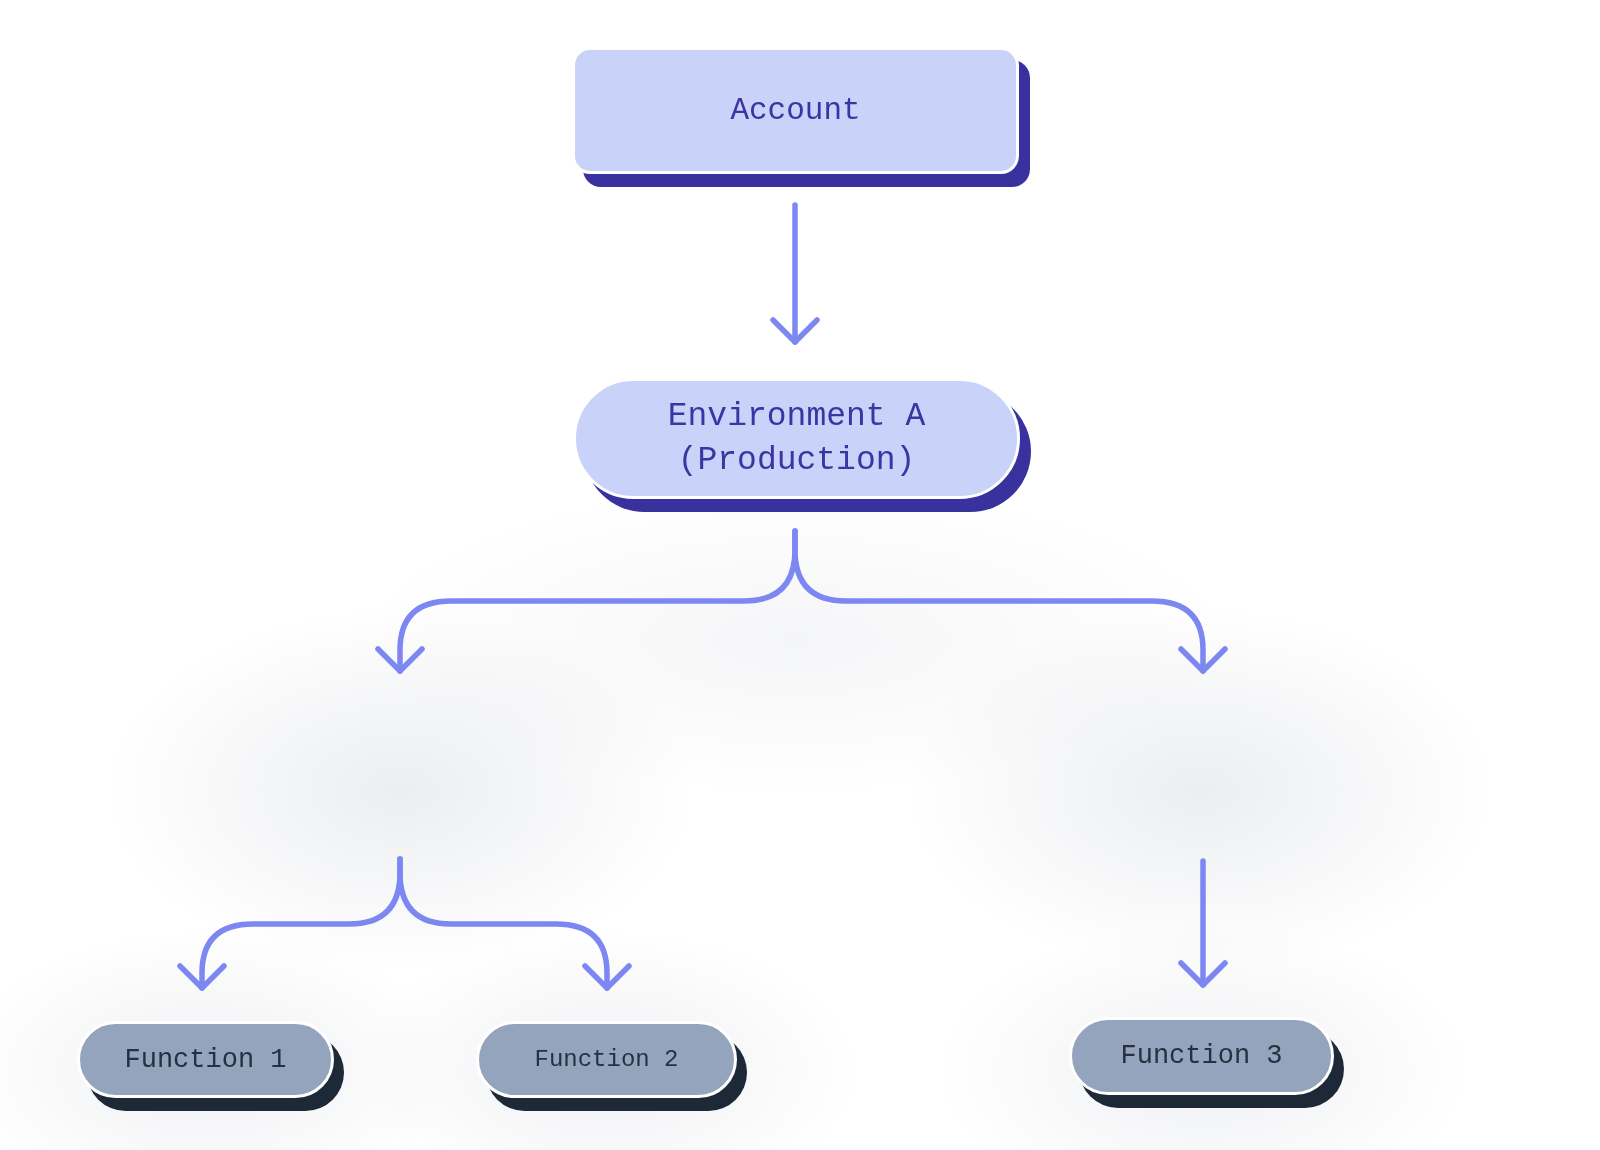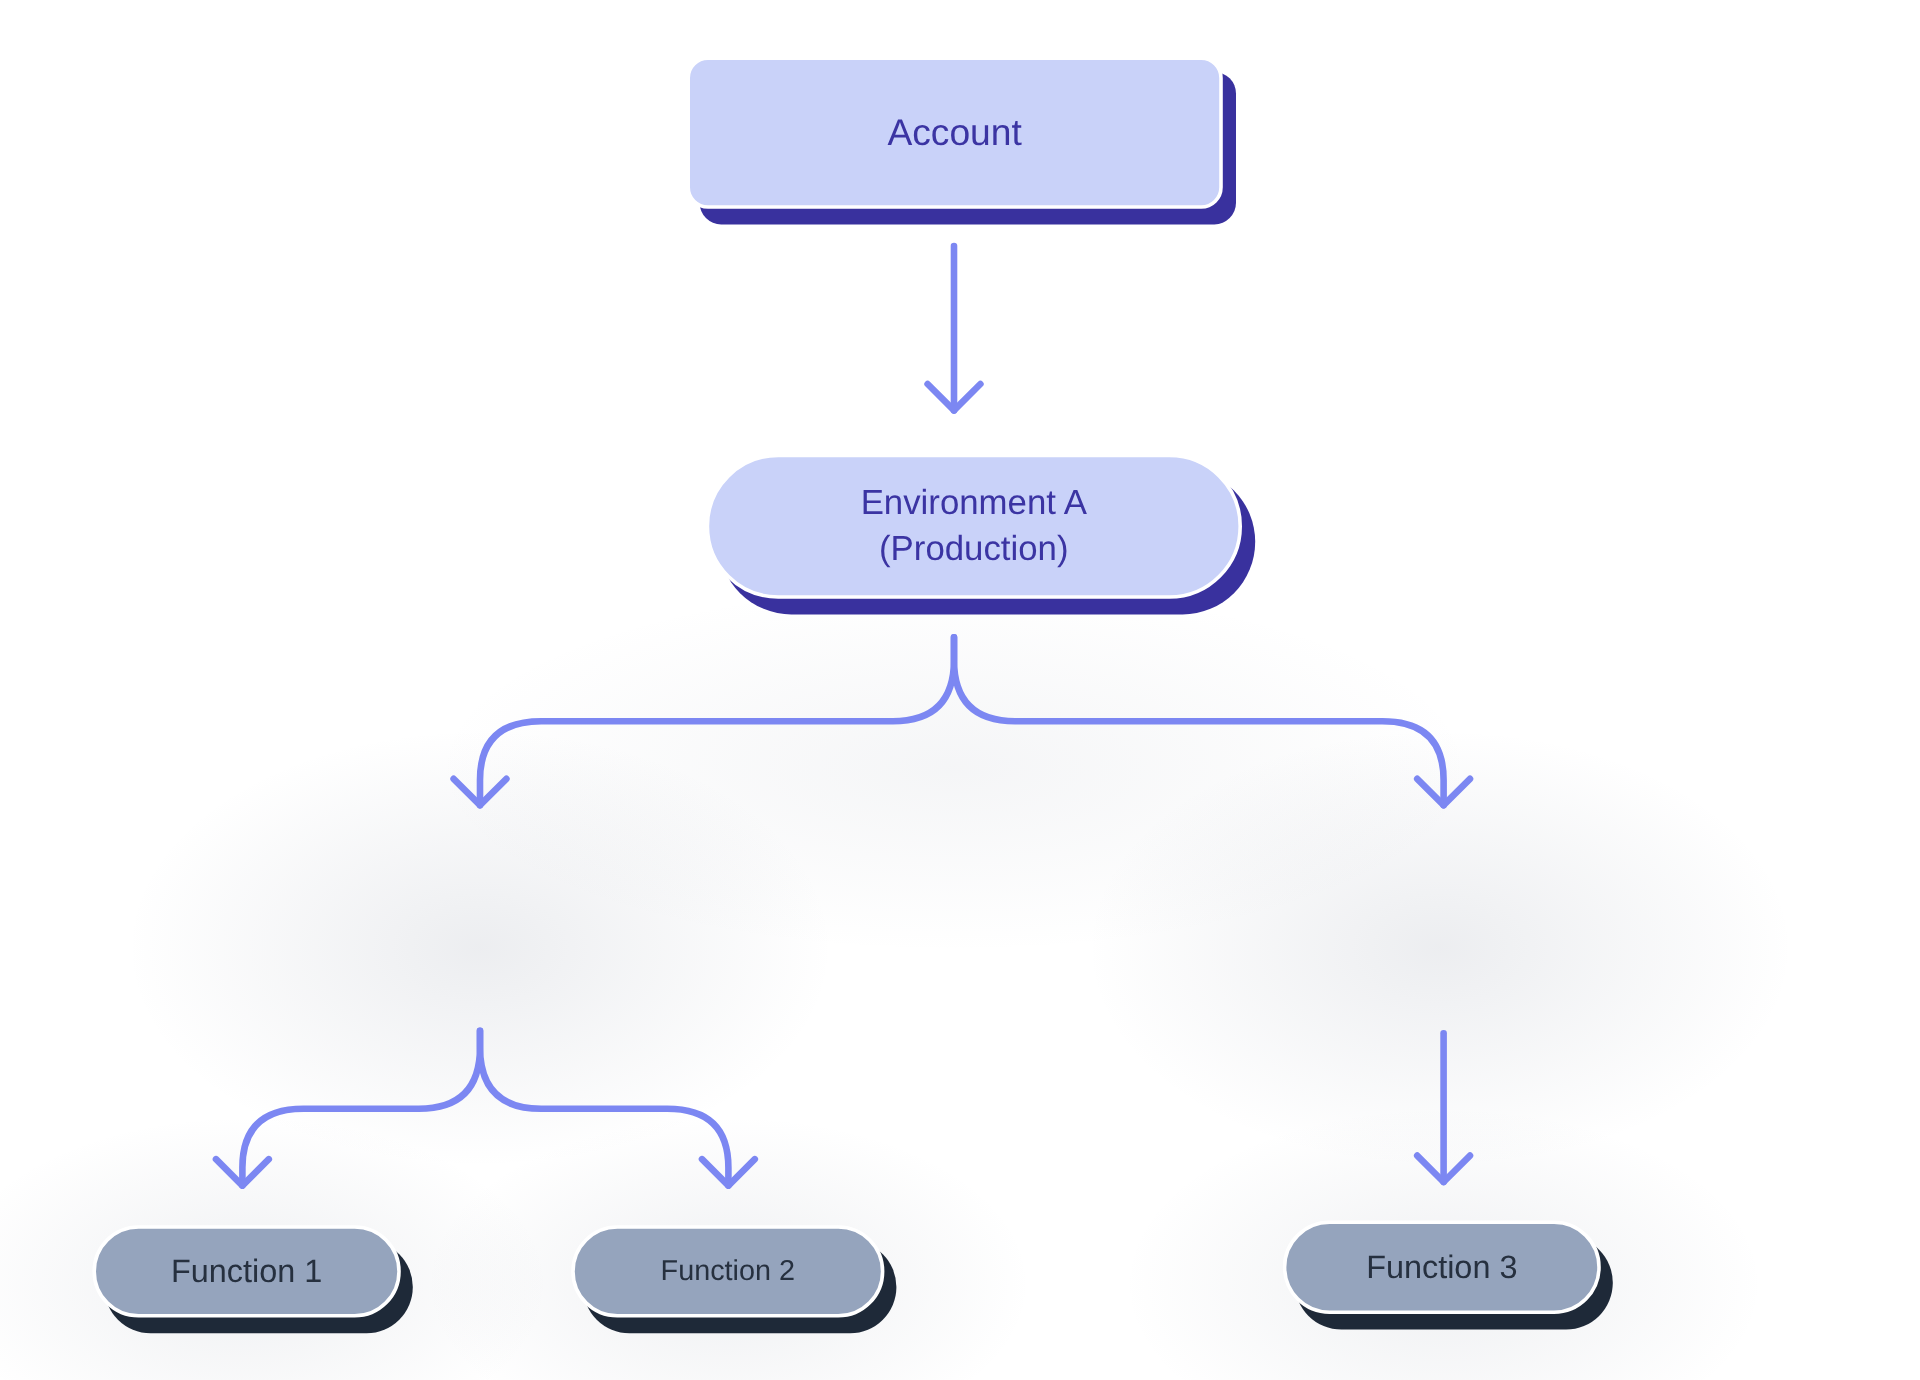--- a/index.html
+++ b/index.html
@@ -42,38 +42,39 @@
     stroke-linejoin:round;
   }
   .node{
     position:absolute;
     display:flex;
     flex-direction:column;
     align-items:center;
     justify-content:center;
     text-align:left;
     border:3px solid var(--node-border);
+    font-family:Liberation Mono, monospace;
   }
   .node-primary{
     background:var(--primary-fill);
     color:var(--primary-text);
     box-shadow:11px 13px 0 0 var(--primary-shadow);
   }
   .node-secondary{
     background:var(--secondary-fill);
     color:var(--secondary-text);
   }
   .shadow-light{ box-shadow:10px 12px 0 0 var(--secondary-shadow-light); }
   .shadow-dark{  box-shadow:10px 13px 0 0 var(--secondary-shadow-dark); }
 
   .rect{border-radius:18px;}
   .pill{border-radius:999px;}
 
   #node-account   {left:572px; top:47px;  width:447px; height:127px; font-size:31px;}
-  #node-environment{left:588px;top:378px; width:447px; height:121px; font-size:29px; line-height:1.32;}
+  #node-environment{left:573px;top:378px; width:447px; height:121px; font-size:33px; line-height:1.32;}
   #node-app-a     {left:268px; top:703px; width:263px; height:124px; font-size:30px;}
   #node-app-b     {left:1066px;top:703px; width:268px; height:127px; font-size:30px;}
   #node-function-1{left:77px;  top:1021px;width:257px; height:77px;  font-size:27px;}
   #node-function-2{left:476px; top:1021px;width:261px; height:77px;  font-size:24px;}
   #node-function-3{left:1069px;top:1017px;width:265px; height:78px;  font-size:27px;}
 </style>
 </head>
 <body>
 
 <div class="canvas">

